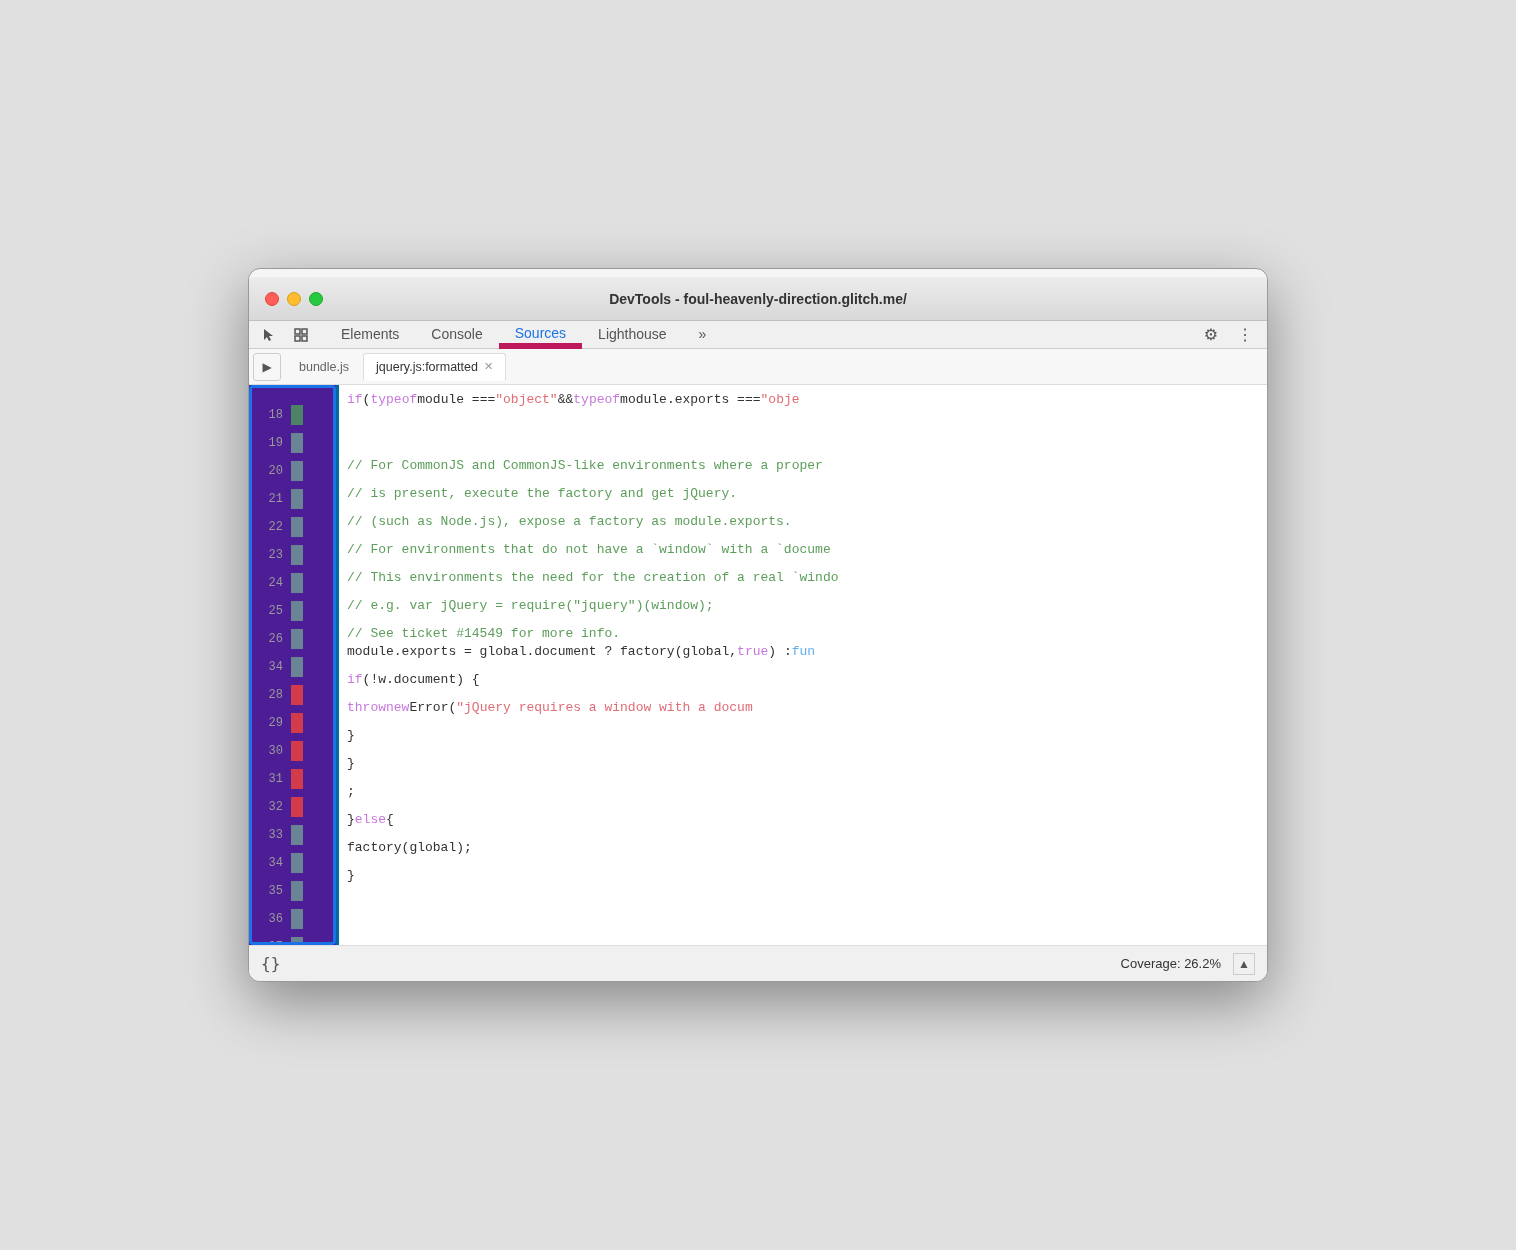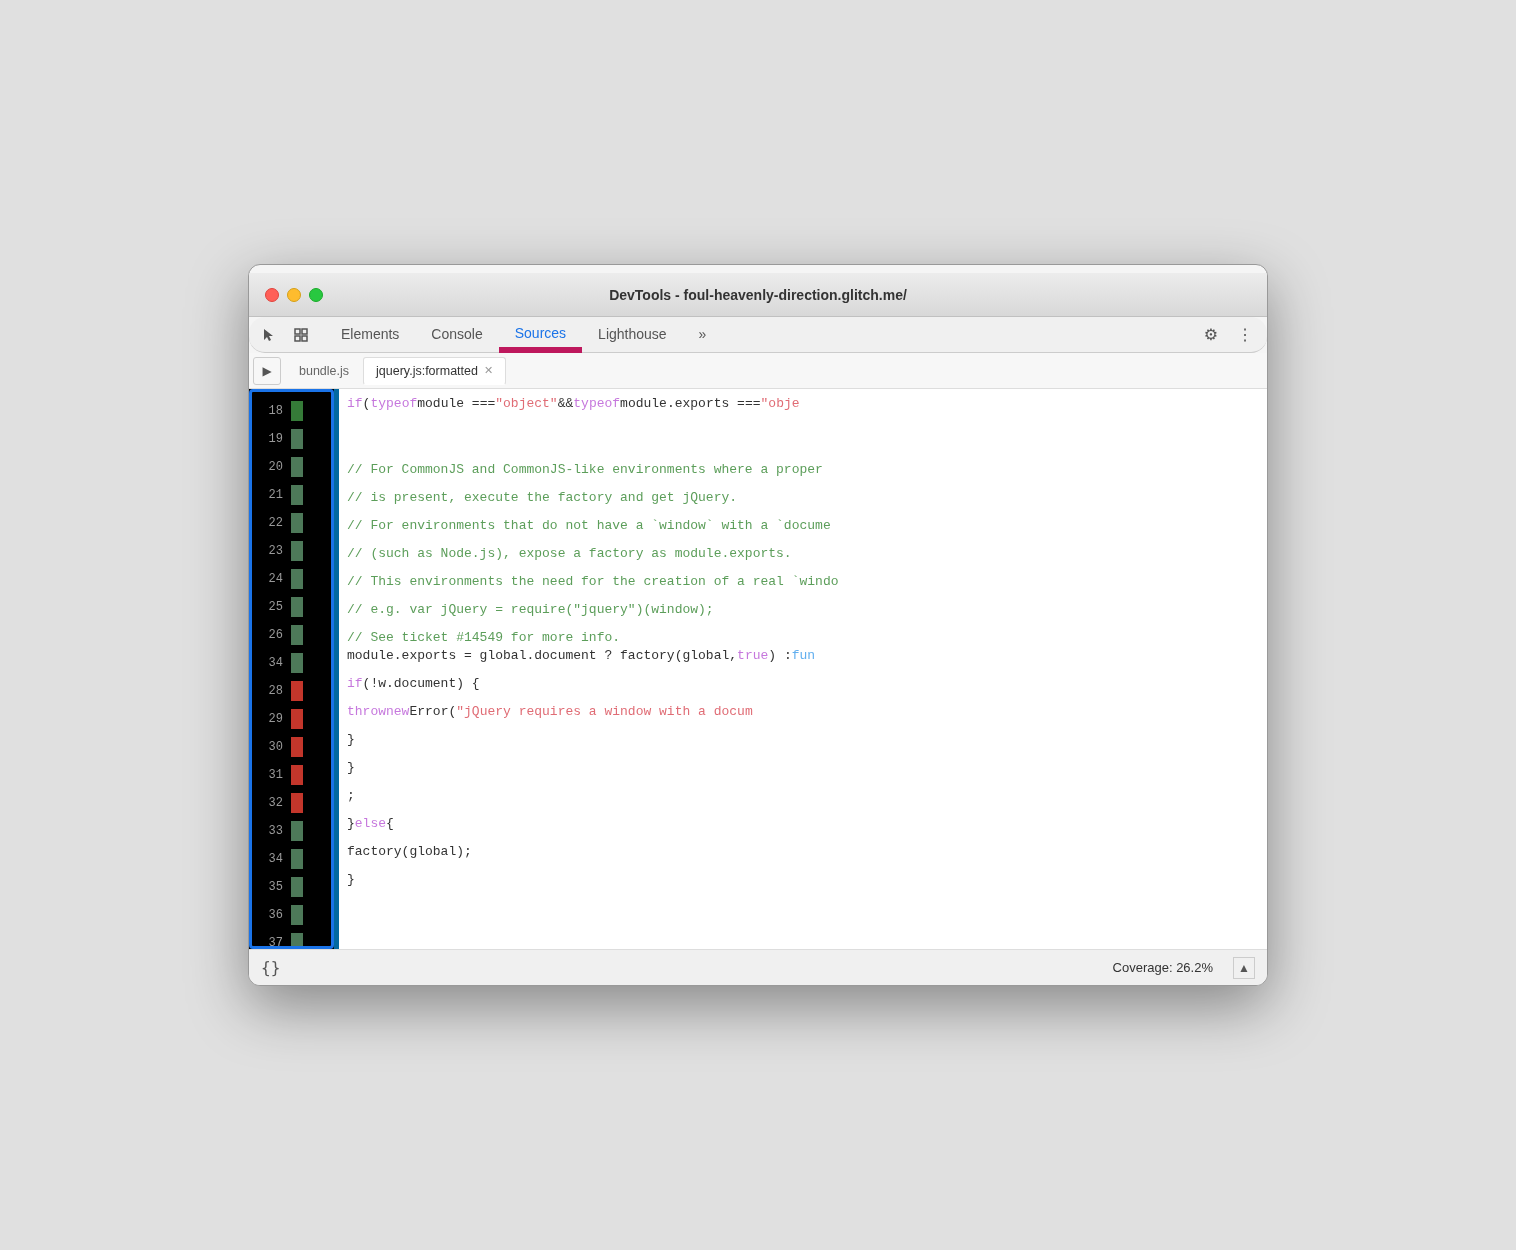--- a/index.html
+++ b/index.html
@@ -57,23 +57,22 @@
       font-weight: 600;
       color: #333;
     }
 
     
     .tab-bar {
       background: #f0f0f0;
       border-bottom: 1px solid #ccc;
       display: flex;
       align-items: stretch;
-      height: 36px;
+      height: 28px;
       padding: 0 8px;
-      border-radius: 16px;
     }
 
     .tab-bar-left {
       display: flex;
       align-items: center;
       gap: 8px;
       padding-right: 12px;
     }
 
     .tab-bar-icon {
@@ -185,24 +184,24 @@
       display: flex;
       background: white;
       height: 560px;
       overflow: hidden;
       position: relative;
     }
 
     
     .gutter {
       width: 90px;
-      background: #000000;
-      border-right: 5px solid #0369a1;
+      background: #4c1d95;
+      border-right: 3px solid #0369a1;
       flex-shrink: 0;
-      padding-top: 8px;
+      padding-top: 16px;
       position: relative;
     }
 
     
     .gutter-highlight {
       position: absolute;
       top: 0;
       left: 0;
       right: 0;
       bottom: 0;
@@ -283,21 +282,21 @@
     .curly-braces {
       font-family: monospace;
       font-size: 16px;
       color: #555;
     }
 
     .status-right {
       margin-left: auto;
       display: flex;
       align-items: center;
-      gap: 20px;
+      gap: 12px;
     }
 
     .coverage-text {
       font-size: 13px;
       color: #333;
     }
 
     .scroll-up-btn {
       width: 22px;
       height: 22px;
@@ -507,26 +506,26 @@
           <span class="cm">// For CommonJS and CommonJS-like environments where a proper</span>
       </div>
 
       <div class="code-line">
         <span class="nm">        </span>
           <span class="cm">// is present, execute the factory and get jQuery.</span>
       </div>
 
       <div class="code-line">
         <span class="nm">        </span>
+          <span class="cm">// (such as Node.js), expose a factory as module.exports.</span>
+      </div>
+
+      <div class="code-line">
+        <span class="nm">        </span>
           <span class="cm">// For environments that do not have a `window` with a `docume</span>
-      </div>
-
-      <div class="code-line">
-        <span class="nm">        </span>
-          <span class="cm">// (such as Node.js), expose a factory as module.exports.</span>
       </div>
 
       <div class="code-line">
         <span class="nm">        </span>
           <span class="cm">// This environments the need for the creation of a real `windo</span>
       </div>
 
       <div class="code-line">
         <span class="nm">        </span>
           <span class="cm">// e.g. var jQuery = require("jquery")(window);</span>

